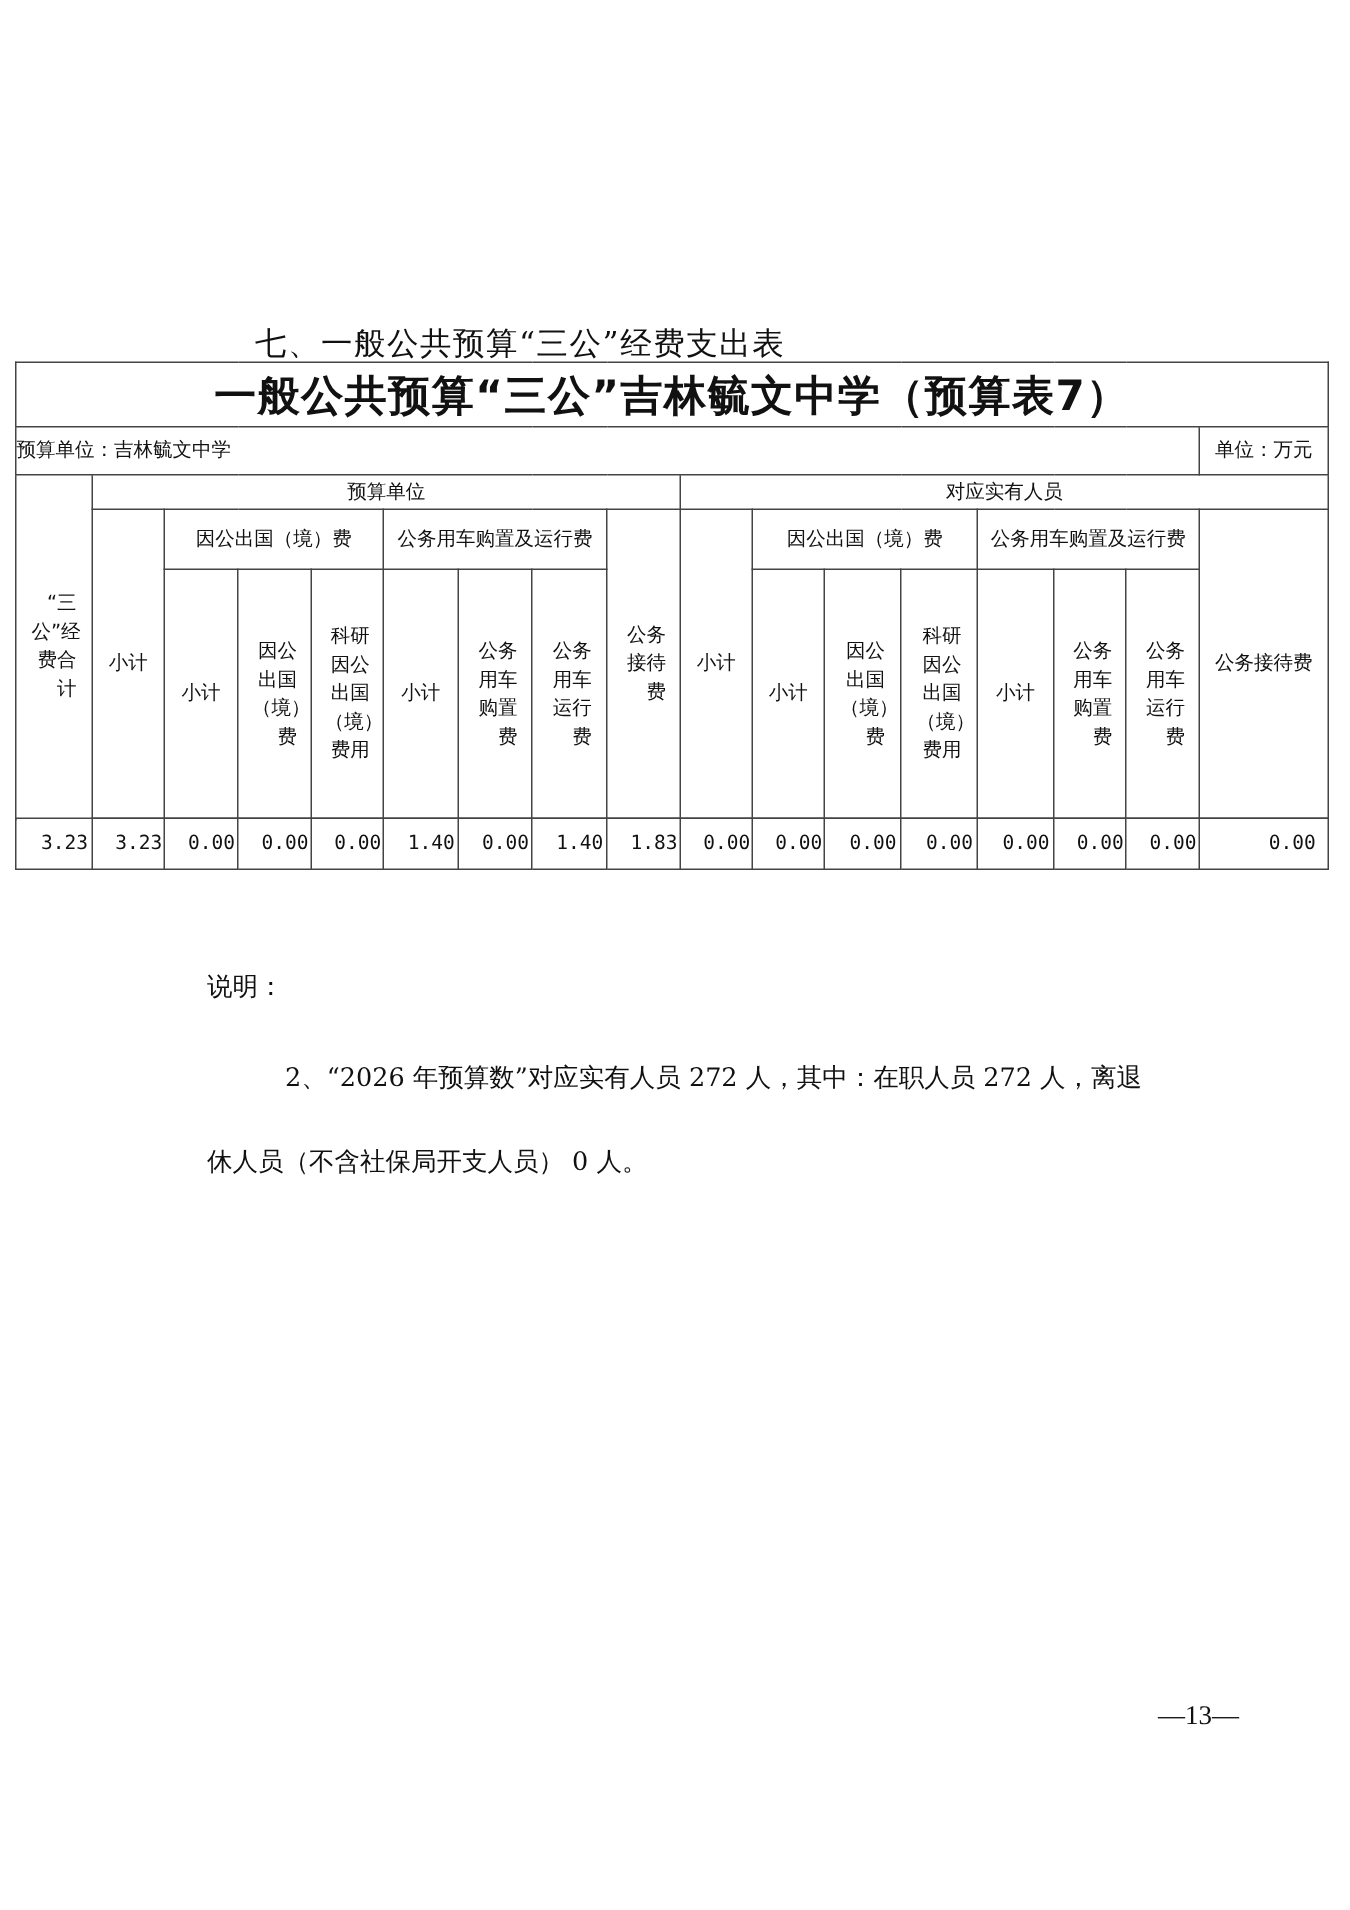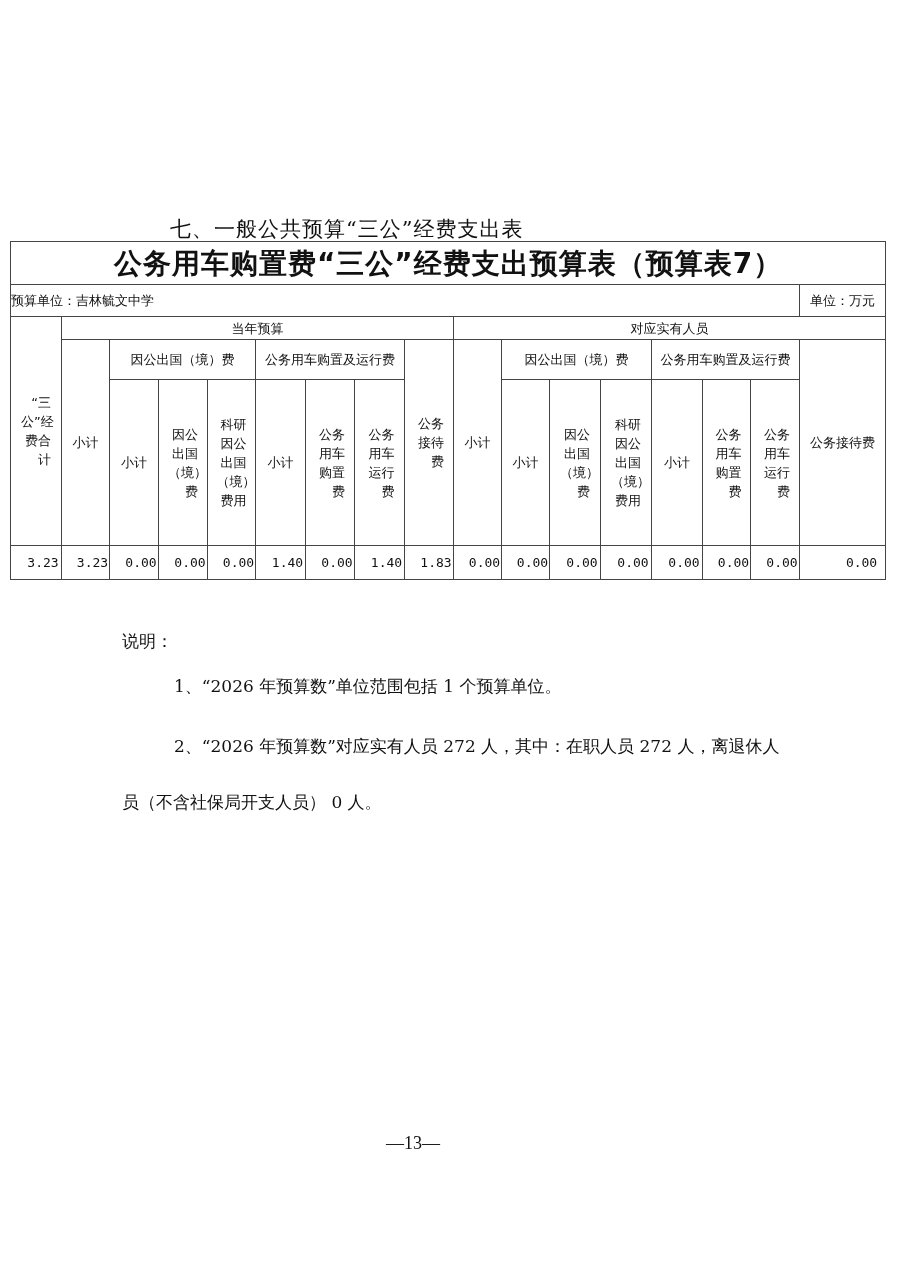--- a/index.html
+++ b/index.html
@@ -13,25 +13,25 @@
             font-size: 13px; line-height: 19px; font-family: "DejaVu Sans", sans-serif; }
   .tbl .title-cell { height: 42px; font-size: 28px; font-weight: bold; letter-spacing: 1px;
                      font-family: "DejaVu Sans", sans-serif; }
   .tbl .unit-row td { height: 31px; font-size: 13px; }
   .tbl .unit-left { text-align: left; padding-left: 0; border-right: 1px solid #444; }
   .tbl .unit-right { text-align: center; }
   .tbl .num td { height: 33px; font-family: "DejaVu Sans Mono", monospace; font-size: 13px; padding-left: 14px; }
   .tbl .num td.right { text-align: right; padding-right: 8px; }
   .vtext { display: inline-block; width: 30px; word-break: break-all; line-height: 19px; text-align: right; }
   .notes { position: absolute; left: 122px; top: 630px; font-size: 17px; width: 660px; }
-  .notes p { margin: 0; }
+  .notes p { margin: 16px; }
   .notes .n-head { margin-bottom: 22px; }
   .notes .n1 { text-indent: 52px; margin-bottom: 20px; }
   .notes .n2 { text-indent: 52px; line-height: 56px; }
-  .page-num { position: absolute; left: 0; width: 826px; top: 1133px; text-align: center;
+  .page-num { position: absolute; left: 0; width: 826px; top: 1133px; text-align: right;
               font-size: 18px; font-family: "Liberation Serif", serif; }
 </style>
 </head>
 <body>
 
 <div class="section-title">七、一般公共预算“三公”经费支出表</div>
 
 <table class="tbl">
   <colgroup>
     <col style="width:51px">
@@ -47,29 +47,29 @@
       <col style="width:48px">
       <col style="width:51px">
     <col style="width:51px">
       <col style="width:51px">
       <col style="width:48px">
       <col style="width:49px">
     <col style="width:86px">
   </colgroup>
   <tbody>
       <tr>
-    <td colspan="17" class="title-cell">公务用车购置费“三公”经费支出预算表（预算表7）</td>
+    <td colspan="17" class="title-cell">一般公共预算“三公”吉林毓文中学（预算表7）</td>
   </tr>
   <tr class="unit-row">
     <td colspan="16" class="unit-left">预算单位：吉林毓文中学</td>
     <td class="unit-right">单位：万元</td>
   </tr>
   <tr style="height:23px">
     <td rowspan="4"><span class="vtext">“三公”经费合计</span></td>
-    <td colspan="8">当年预算</td>
+    <td colspan="8">预算单位</td>
     <td colspan="8">对应实有人员</td>
   </tr>
   <tr style="height:40px">
     <td rowspan="2">小计</td>
     <td colspan="3">因公出国（境）费</td>
     <td colspan="3">公务用车购置及运行费</td>
     <td rowspan="2"><span class="vtext">公务接待费</span></td>
     <td rowspan="2">小计</td>
     <td colspan="3">因公出国（境）费</td>
     <td colspan="3">公务用车购置及运行费</td>
@@ -107,17 +107,16 @@
     <td>0.00</td>
     <td>0.00</td>
     <td>0.00</td>
     <td class="right">0.00</td>
   </tr>
 </tbody>
   </table>
 
 <div class="notes">
   <p class="n-head">说明：</p>
-  <p class="n1">1、“2026 年预算数”单位范围包括 1 个预算单位。</p>
   <p class="n2">2、“2026 年预算数”对应实有人员 272 人，其中：在职人员 272 人，离退休人员（不含社保局开支人员） 0 人。</p>
 </div>
 
 <div class="page-num">—13—</div>
 
 </body></html>

